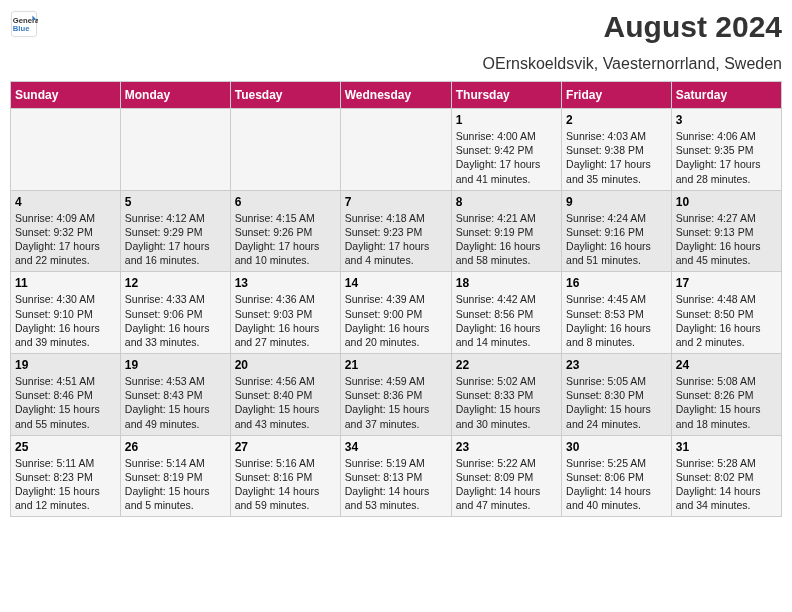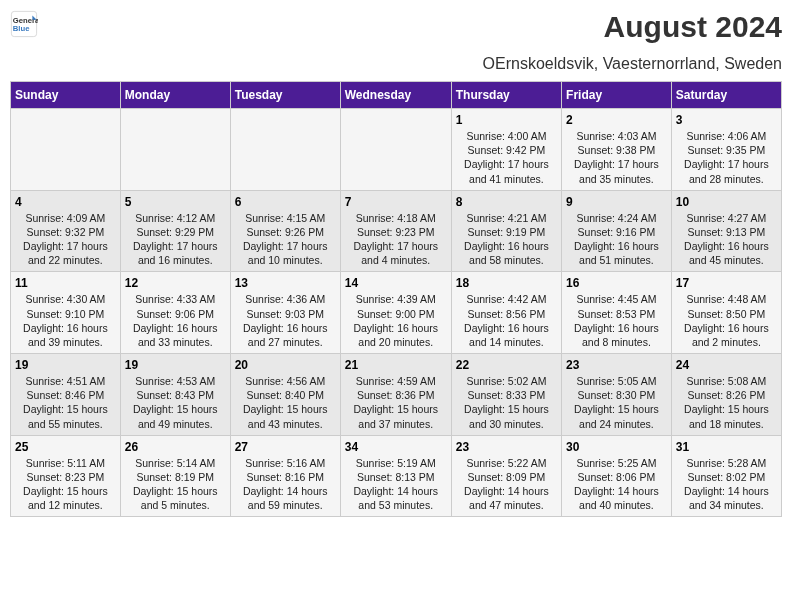--- a/index.html
+++ b/index.html
@@ -38,21 +38,21 @@
       font-size: 16px;
       color: #333;
       margin-top: 12px;
     }
     table {
       width: 100%;
       border-collapse: collapse;
       font-size: 11px;
     }
     thead tr th {
-      background-color: #4c1d95;
+      background-color: #be185d;
       color: #fff;
       padding: 6px 4px;
       text-align: left;
       font-size: 12px;
       font-weight: bold;
       border: 1px solid #ccc;
     }
     tbody tr td {
       border: 1px solid #ccc;
       vertical-align: top;
@@ -69,21 +69,20 @@
     .day-num {
       font-weight: bold;
       font-size: 12px;
       display: block;
       margin-bottom: 2px;
     }
     .day-info {
       font-size: 10.5px;
       line-height: 1.35;
       color: #222;
-      text-align: center;
     }
     .empty-cell {
       background-color: #f5f5f5;
     }
   </style>
 </head>
 <body>
 
 <div class="header-area">
   <div class="logo">

